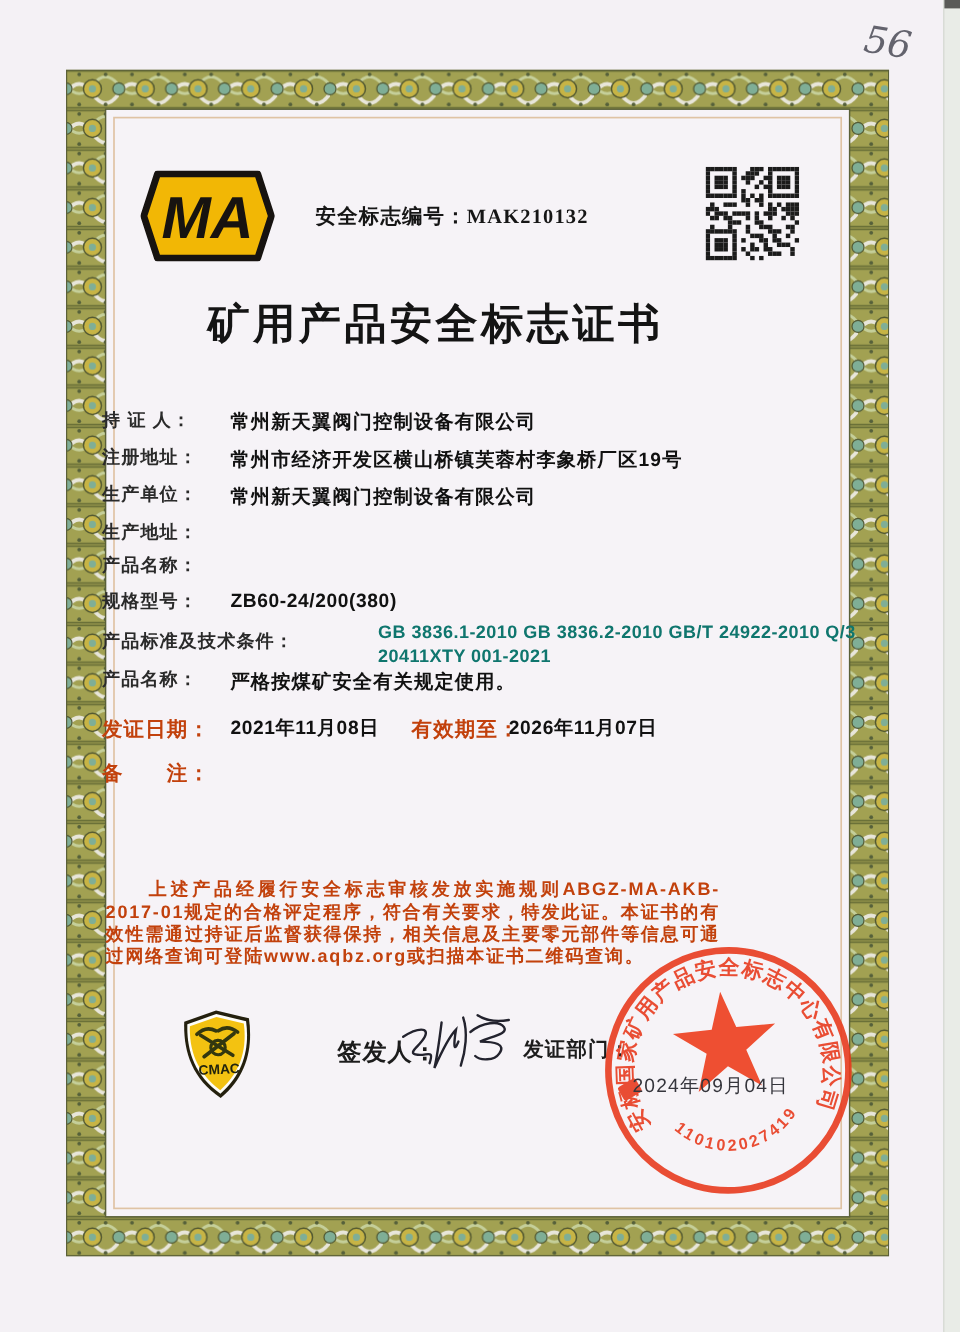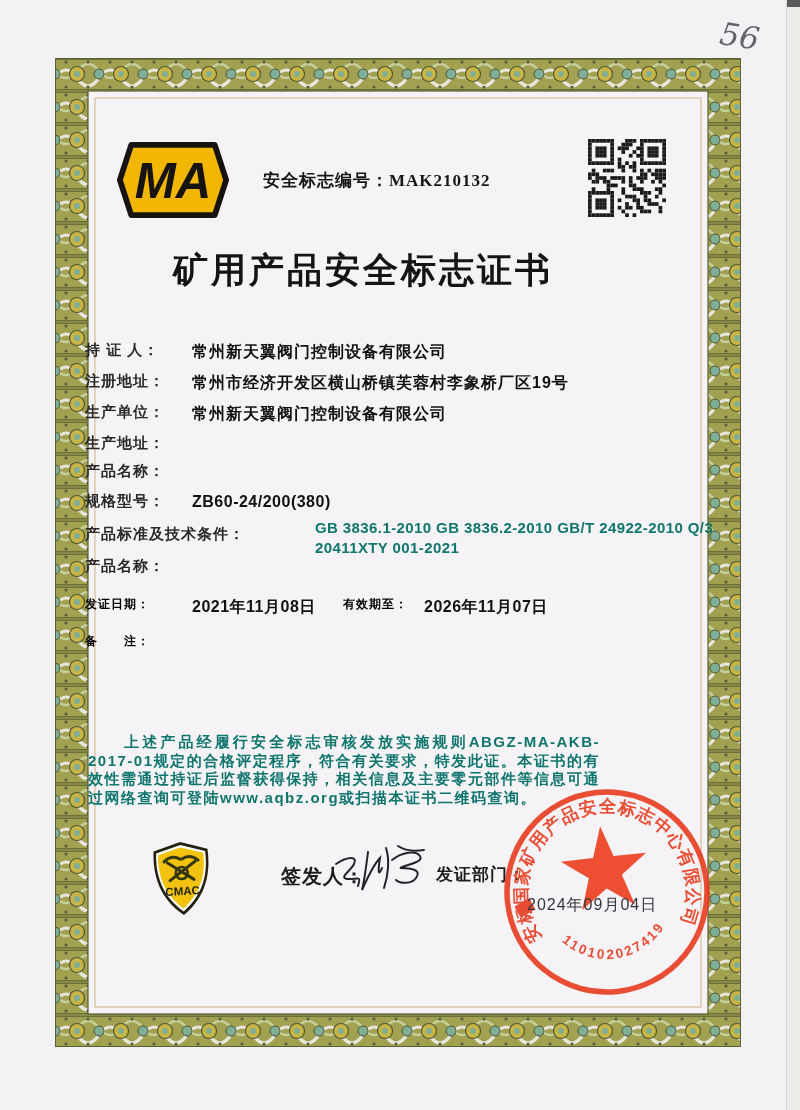--- a/index.html
+++ b/index.html
@@ -21,25 +21,25 @@
   .certno{left:263px;top:169px;font-family:"Liberation Serif",serif;font-size:17px;letter-spacing:1px;color:#161616;font-weight:bold;}
   .title-wrap{left:78px;top:247px;width:570px;text-align:center;}
   .title{font-size:35px;font-weight:700;letter-spacing:3px;color:#141414;
     font-family:"Liberation Sans",sans-serif;}
   
   .row{left:85px;width:625px;height:24px;}
   .flabel{position:absolute;left:0;top:0;font-size:15px;font-weight:700;letter-spacing:1px;color:#2a2a2a;white-space:nowrap;}
   .fvalue{position:absolute;left:107px;top:1px;font-size:16px;font-weight:700;letter-spacing:1px;color:#111;white-space:nowrap;}
   .std-value{left:315px;top:518px;width:402px;font-size:15px;font-weight:700;letter-spacing:.4px;
     line-height:20px;word-break:break-all;color:#0f766e;}
-  .date-label{font-size:12px;font-weight:600;letter-spacing:1px;color:#000000;}
+  .date-label{font-size:17px;font-weight:600;letter-spacing:1px;color:#c2410c;}
   .date-value{font-size:16px;font-weight:700;letter-spacing:.5px;color:#111;text-align:center;}
   
   .statement{left:88px;top:733px;width:512px;font-size:15px;font-weight:700;
-    line-height:18.6px;letter-spacing:1.5px;text-indent:2.4em;text-align:justify;color:#0f766e;}
+    line-height:18.6px;letter-spacing:1.5px;text-indent:2.4em;text-align:justify;color:#c2410c;}
   
   .signer-label{left:281px;top:863px;font-size:20px;font-weight:600;letter-spacing:1px;}
   .dept-label{left:436px;top:863px;font-size:17px;font-weight:600;letter-spacing:1px;}
   .stamp-box{left:502px;top:787px;width:210px;height:210px;transform:rotate(-6deg);}
   .stamp-date{left:527px;top:895px;font-size:16px;font-weight:400;letter-spacing:1px;color:#35353c;z-index:6;}
 </style>
 </head>
 <body>
 
 <div class="abs scan-edge"></div>
@@ -321,20 +321,21 @@
 <div class="abs row" style="top:492px;">
   <span class="flabel">规格型号：</span>
   <span class="fvalue" style="letter-spacing:.5px;">ZB60-24/200(380)</span>
 </div>
 <div class="abs row" style="top:525px;">
   <span class="flabel">产品标准及技术条件：</span>
 </div>
 <div class="abs std-value">GB 3836.1-2010 GB 3836.2-2010 GB/T 24922-2010 Q/320411XTY 001-2021</div>
 <div class="abs row" style="top:557px;">
   <span class="flabel">产品名称：</span>
+  <span class="fvalue">严格按煤矿安全有关规定使用。</span>
 </div>
 
 <div class="abs date-label" style="left:85px;top:596px;">发证日期：</div>
 <div class="abs date-value" style="left:192px;top:597px;">2021年11月08日</div>
 <div class="abs date-label" style="left:343px;top:596px;">有效期至：</div>
 <div class="abs date-value" style="left:424px;top:597px;">2026年11月07日</div>
 
 <div class="abs date-label" style="left:85px;top:633px;">备　　注：</div>
 
 <div class="abs statement">上述产品经履行安全标志审核发放实施规则ABGZ-MA-AKB-2017-01规定的合格评定程序，符合有关要求，特发此证。本证书的有效性需通过持证后监督获得保持，相关信息及主要零元部件等信息可通过网络查询可登陆www.aqbz.org或扫描本证书二维码查询。</div>

